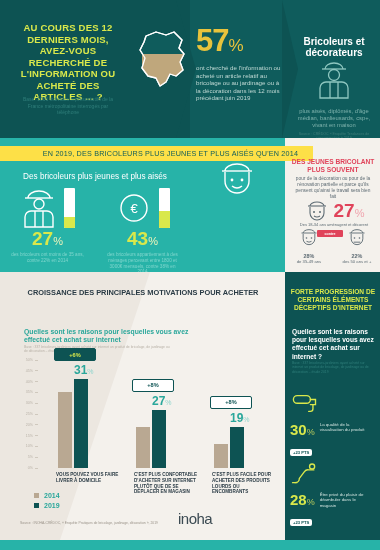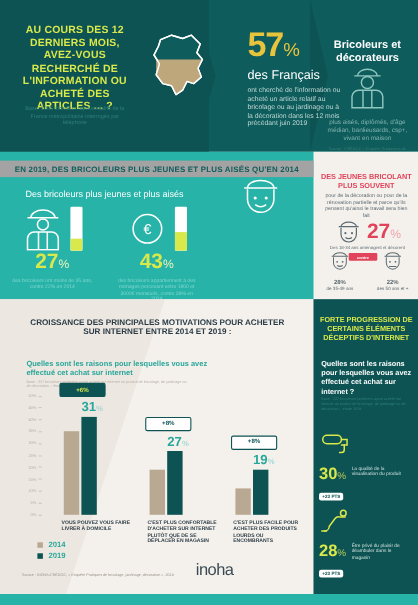--- a/index.html
+++ b/index.html
@@ -24,21 +24,21 @@
     text-align:center;letter-spacing:.2px;
   }
   .q-sub{
     position:absolute;left:18px;top:96px;width:100px;
     color:#2f7e7a;font-size:5px;line-height:6.6px;text-align:center;
   }
   .map{
     position:absolute;left:136px;top:28px;width:52px;height:62px;
   }
 
-  .stat57{position:absolute;left:196px;top:26px;width:92px;margin-left:29px;}
+  .stat57{position:absolute;left:196px;top:26px;width:92px;}
   .big57{color:#e8c33c;font-size:31px;font-weight:bold;line-height:30px;letter-spacing:-1px;}
   .big57 .pc{font-size:17px;font-weight:normal;}
   .fr-line{color:#ffffff;font-size:11.5px;line-height:13px;margin-top:2px;}
   .s57-body{color:#bfd9d4;font-size:6.2px;line-height:7.6px;margin-top:3px;width:86px;}
 
   .arrow-right2{
     position:absolute;left:282px;top:0;width:0;height:0;
     border-top:69px solid transparent;border-bottom:69px solid transparent;
     border-left:16px solid #0d5353;
   }
@@ -46,23 +46,23 @@
   .big21{color:#d9e84b;font-size:21px;font-weight:bold;line-height:21px;}
   .big21 .pc{font-size:12px;font-weight:normal;}
   .lbl21{color:#ffffff;font-size:10px;font-weight:bold;line-height:11px;margin-top:18px;}
   .t21-body{color:#7fb3ad;font-size:5.8px;line-height:7px;margin-top:4px;}
   .t21-src{color:#3f7d79;font-size:3.6px;line-height:4.4px;margin-top:3px;}
 
   
   .band2{position:absolute;left:0;top:138px;width:380px;height:134px;background:#27b3a8;}
   .band2-right{position:absolute;left:285px;top:138px;width:95px;height:134px;background:#f4f1ec;}
   .ribbon{
-    position:absolute;left:0;top:146px;width:285px;height:15px;background:#a3a3a3;
-    color:#0f5c5c;font-size:7.2px;font-weight:bold;letter-spacing:.2px;
-    display:flex;align-items:center;justify-content:center;text-align:center;
+    position:absolute;left:0;top:146px;width:285px;height:15px;background:#fde047;
+    color:#0f5c5c;font-size:7.2px;font-weight:normal;letter-spacing:.2px;
+    display:flex;align-items:center;justify-content:center;text-align:center;padding-left:28px;
   }
   .s2-head{
     position:absolute;left:0;top:172px;width:190px;text-align:center;
     color:#ffffff;font-size:8.2px;font-weight:normal;
   }
   .stat-pair{position:absolute;top:186px;width:95px;text-align:center;}
   .stat-pair.a{left:0px;} .stat-pair.b{left:95px;}
   .pair-row{display:flex;align-items:flex-end;justify-content:center;gap:6px;height:42px;}
   .gauge{width:11px;height:40px;background:#ffffff;border-radius:1px;position:relative;overflow:hidden;}
   .gauge i{position:absolute;left:0;bottom:0;width:100%;background:#d9e84b;display:block;}
@@ -182,21 +182,20 @@
     <svg class="map" viewBox="0 0 52 62">
       <path d="M10 8 L20 4 L30 7 L38 4 L46 12 L43 20 L48 26 L44 34 L47 42 L40 48 L34 46 L30 54 L24 58 L20 50 L12 48 L6 40 L9 30 L4 22 L8 14 Z" fill="#0f5c5c" stroke="#ffffff" stroke-width="1.3" stroke-linejoin="round"></path>
       <path d="M6 26 L48 26 L44 34 L47 42 L40 48 L34 46 L30 54 L24 58 L20 50 L12 48 L6 40 Z" fill="#c9ab7d" stroke="none" opacity="0.95"></path>
       <path d="M10 8 L20 4 L30 7 L38 4 L46 12 L43 20 L48 26 L44 34 L47 42 L40 48 L34 46 L30 54 L24 58 L20 50 L12 48 L6 40 L9 30 L4 22 L8 14 Z" fill="none" stroke="#ffffff" stroke-width="1.3" stroke-linejoin="round"></path>
     </svg>
 
     <div class="stat57">
       <div class="big57">
         <span>57</span><span class="pc">%</span>
       </div>
-      <div class="fr-line">des Français</div>
       <div class="s57-body">ont cherché de l'information ou acheté un article relatif au bricolage ou au jardinage ou à la décoration dans les 12 mois précédant juin 2019</div>
     </div>
 
     <div class="col21">
       <div class="lbl21">Bricoleurs et décorateurs</div>
       <svg width="46" height="40" viewBox="0 0 46 40" style="margin-top:2px;">
         <g fill="none" stroke="#8fc7c0" stroke-width="1.3">
           <path d="M14 9 a9 6 0 0 1 18 0"></path>
           <path d="M11 9 h24"></path>
           <circle cx="23" cy="15" r="5.5"></circle>
@@ -315,21 +314,21 @@
   <div class="band3"></div>
   <div class="band3-diag">
     <svg width="285" height="268" viewBox="0 0 285 268">
       <polygon points="150,0 285,0 285,268 60,268" fill="#f4f1ec"></polygon>
     </svg>
   </div>
   <div class="band3-right"></div>
 
   <div class="s3-title">
     <span>CROISSANCE DES PRINCIPALES MOTIVATIONS POUR ACHETER</span><br>
-    <span>SUR INTERNET ENTRE 2014 ET 2019 :</span><br>
+    <br>
   </div>
   <div class="s3-q">Quelles sont les raisons pour lesquelles vous avez effectué cet achat sur internet</div>
   <div class="s3-src">Base : 337 bricoleurs-jardiniers ayant acheté sur internet un produit de bricolage, de jardinage ou de décoration – étude 2019</div>
 
   <div class="chart">
     <div class="yaxis">
         <div class="ytick" style="top: 0px;"><span>50%</span><i></i></div>
         <div class="ytick" style="top: 10.8px;"><span>45%</span><i></i></div>
         <div class="ytick" style="top: 21.6px;"><span>40%</span><i></i></div>
         <div class="ytick" style="top: 32.4px;"><span>35%</span><i></i></div>

